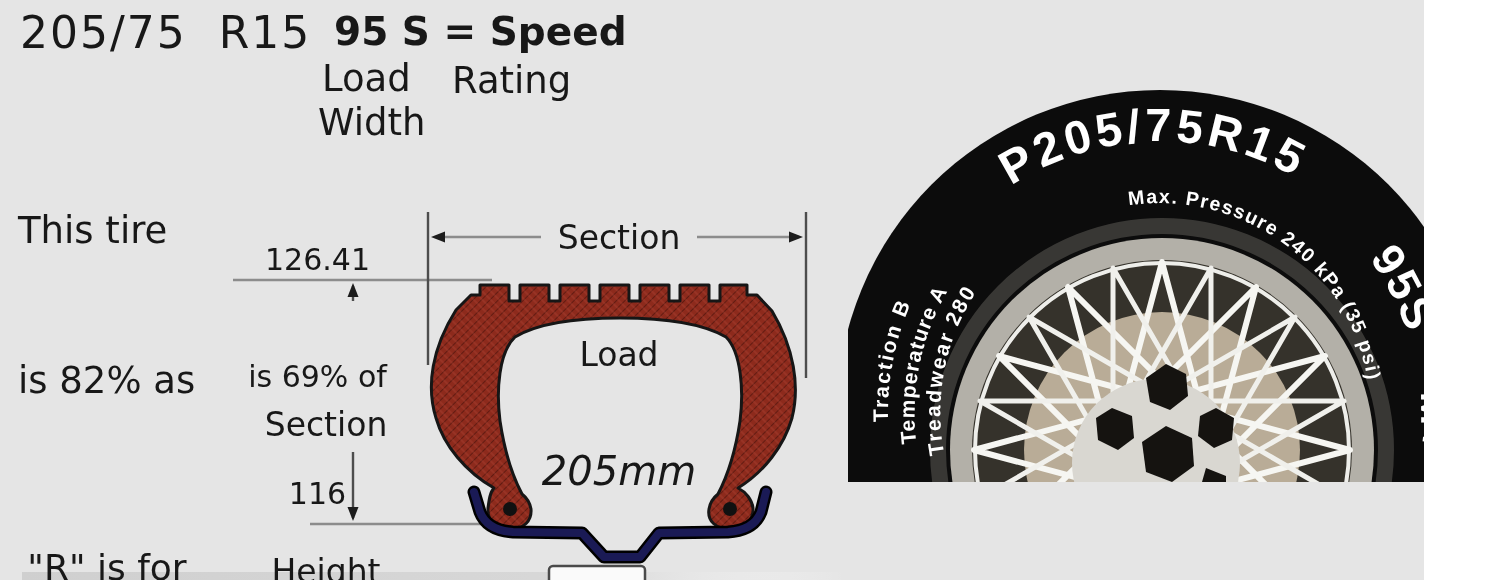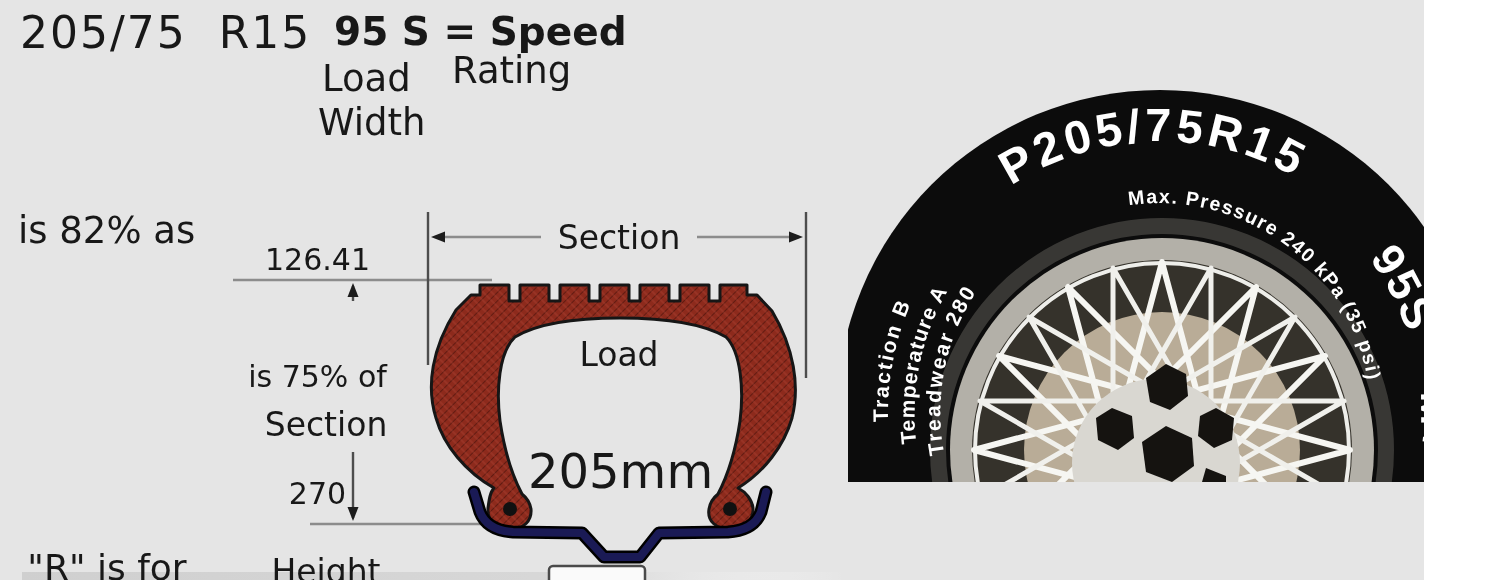--- a/index.html
+++ b/index.html
@@ -94,40 +94,41 @@
     <circle cx="510" cy="509" r="7" fill="#111111"></circle>
     <circle cx="730" cy="509" r="7" fill="#111111"></circle>
 
     <rect x="549" y="566" width="96" height="22" rx="4" fill="#fafafa" stroke="#4a4a4a" stroke-width="2.5"></rect>
   </svg>
 
   <div class="hw" style="left:20px;top:8px;font-size:44px;letter-spacing:2px;">205/75  R15</div>
 
   <div class="hw" style="left:334px;top:10px;font-size:39px;font-weight:bold;">95 S = Speed</div>
   <div class="hw" style="left:322px;top:58px;font-size:37px;">Load</div>
-  <div class="hw" style="left:452px;top:50px;font-size:37px;">Rating</div>
+  <div class="hw" style="left:452px;top:60px;font-size:37px;">Rating</div>
   <div class="hw" style="left:318px;top:102px;font-size:37px;">Width</div>
 
   <div class="hw" style="left:18px;top:106px;font-size:37px;line-height:50px;">
+    <div>This tire</div>
     <div>is 82% as</div>
     
     
     
   </div>
 
   <div class="hw center" style="left:230px;top:162px;width:175px;font-size:30px;line-height:39px;">
     <div>126.41</div>
-    <div>is 75% of</div>
-    <div>270</div>
+    <div>is 69% of</div>
+    <div>116</div>
   </div>
 
   <div class="hw center" style="left:528px;top:140px;width:182px;font-size:33px;line-height:39px;">
     <div>Section</div>
     <div>Load</div>
-    <div style="font-size:48px;">205mm</div>
+    <div style="font-size:40px;font-style:italic;">205mm</div>
   </div>
 
   <div class="hw center" style="left:226px;top:302px;width:200px;font-size:33px;line-height:49px;">
     <div>Section</div>
     <div>Height</div>
     
   </div>
 
   <div class="hw center" style="left:12px;top:448px;width:190px;font-size:36px;line-height:48px;">
     <div>"R" is for</div>

